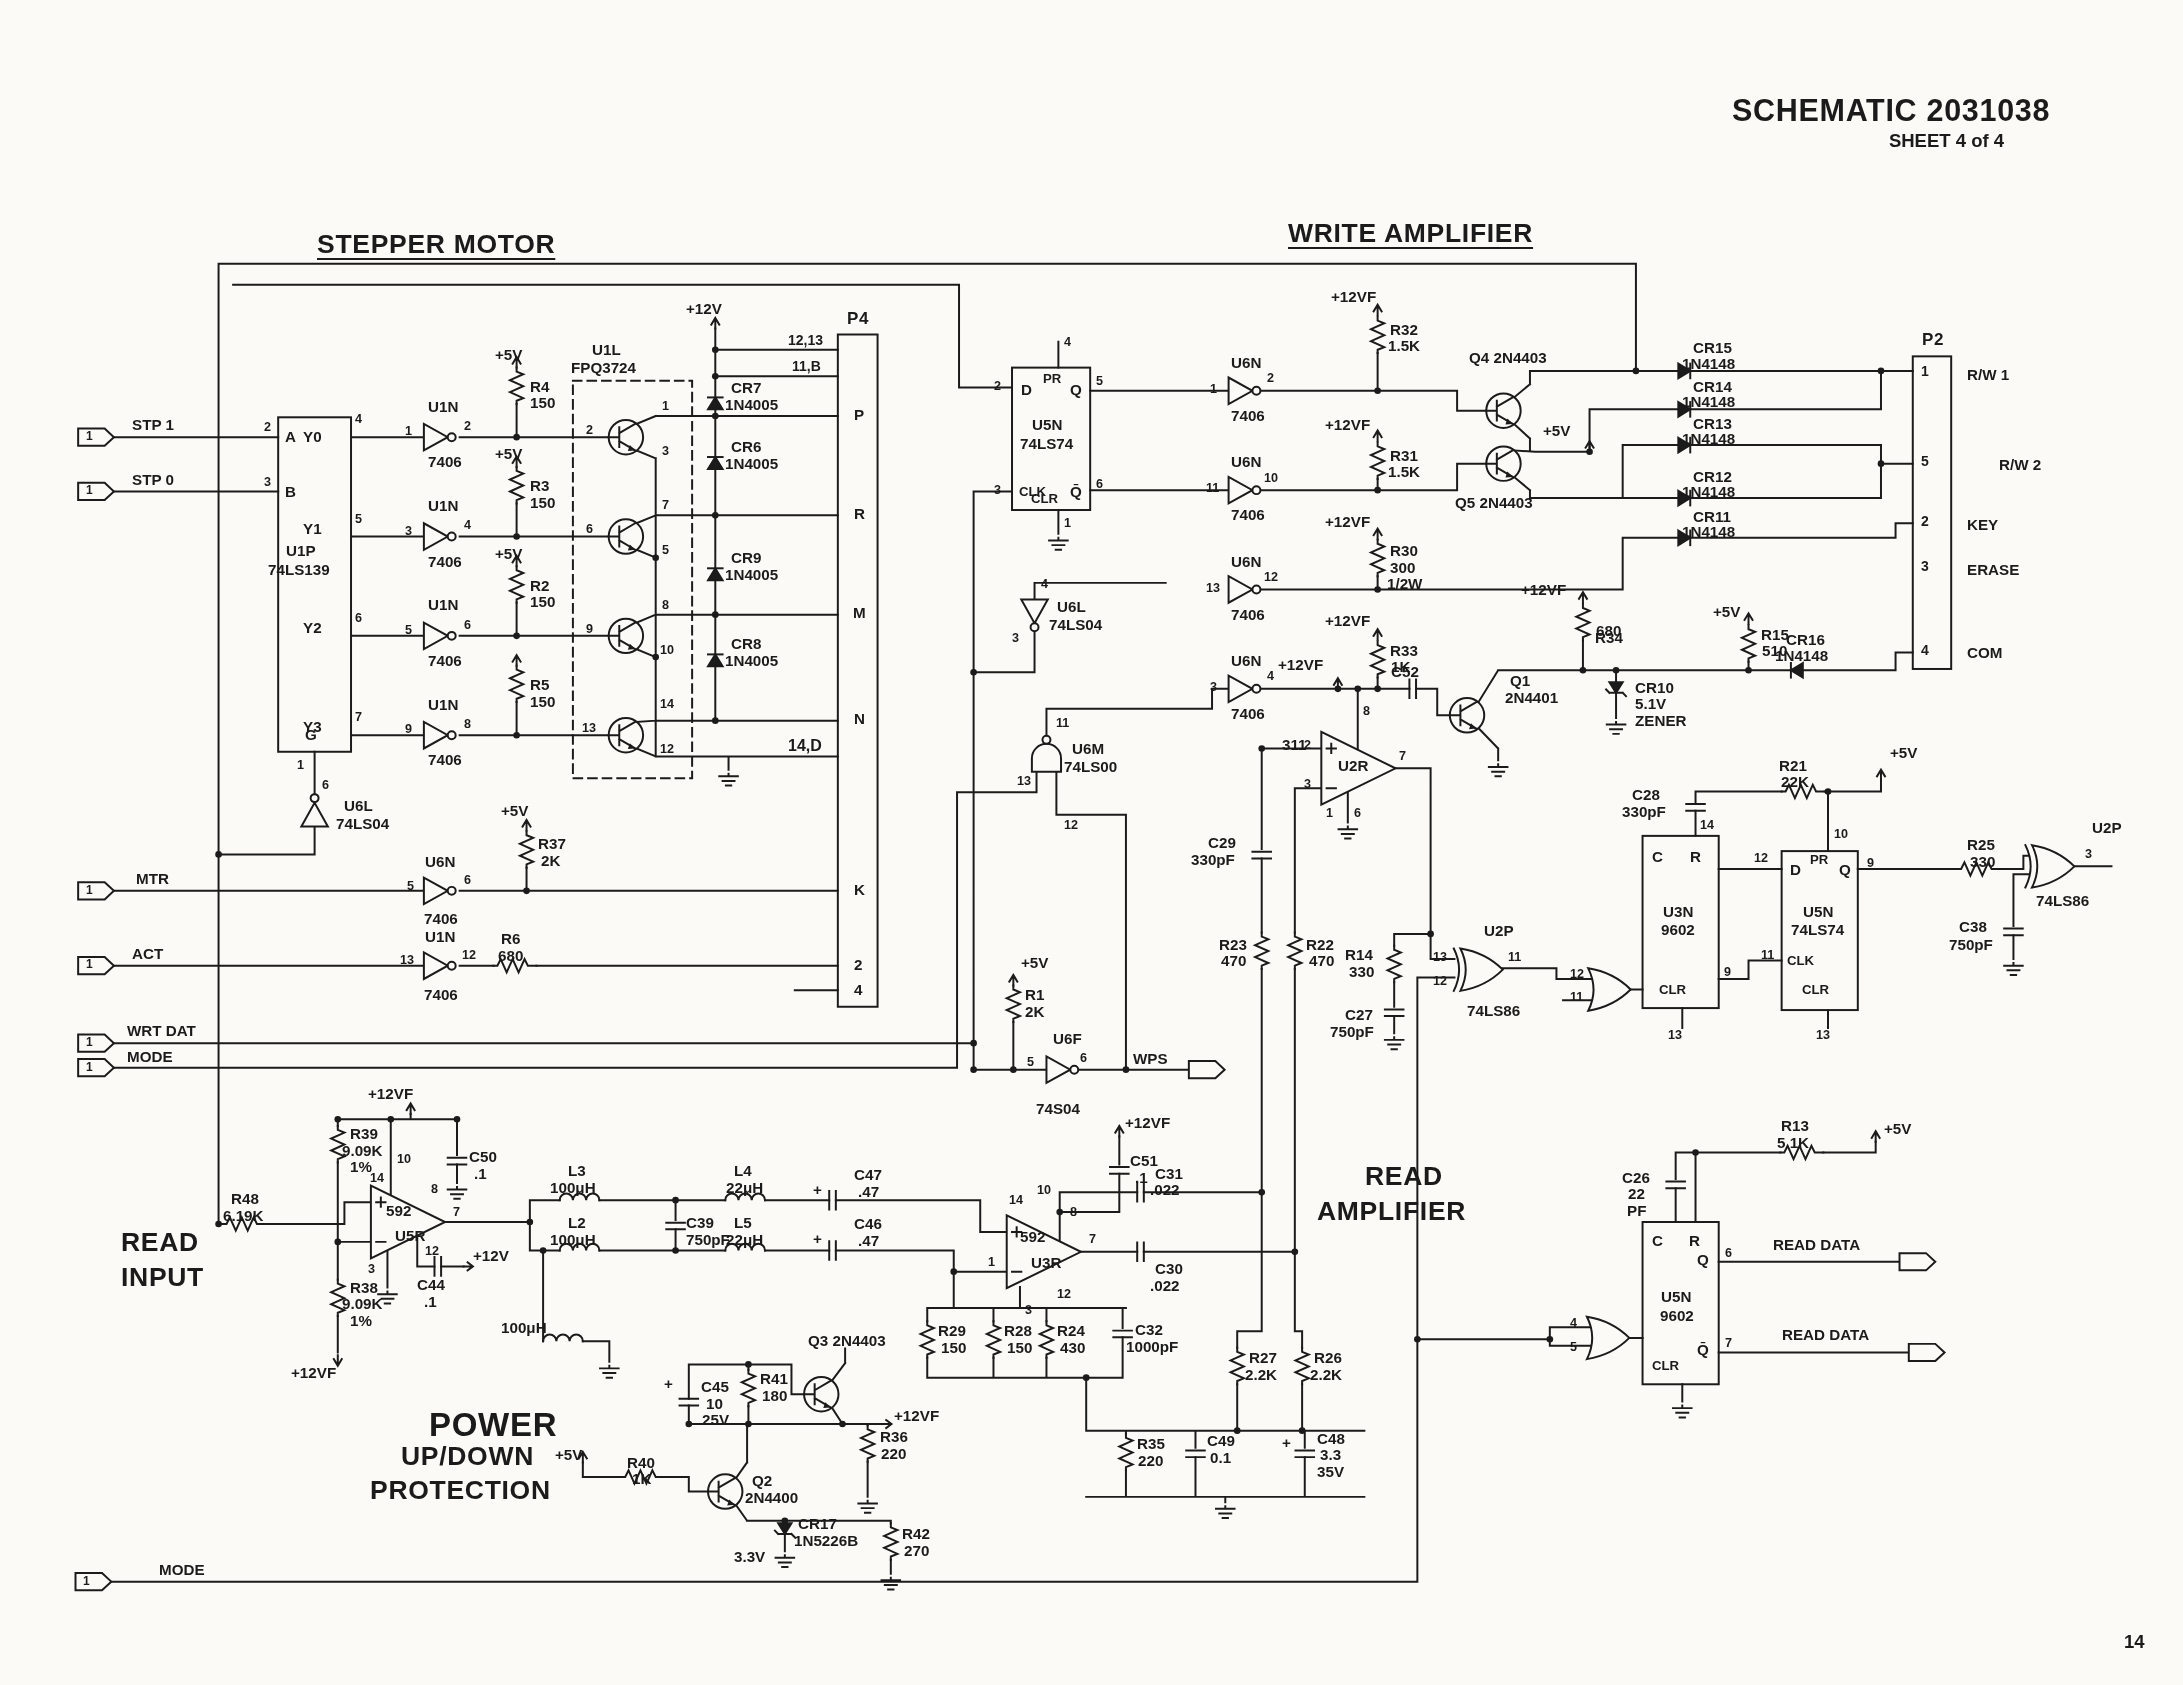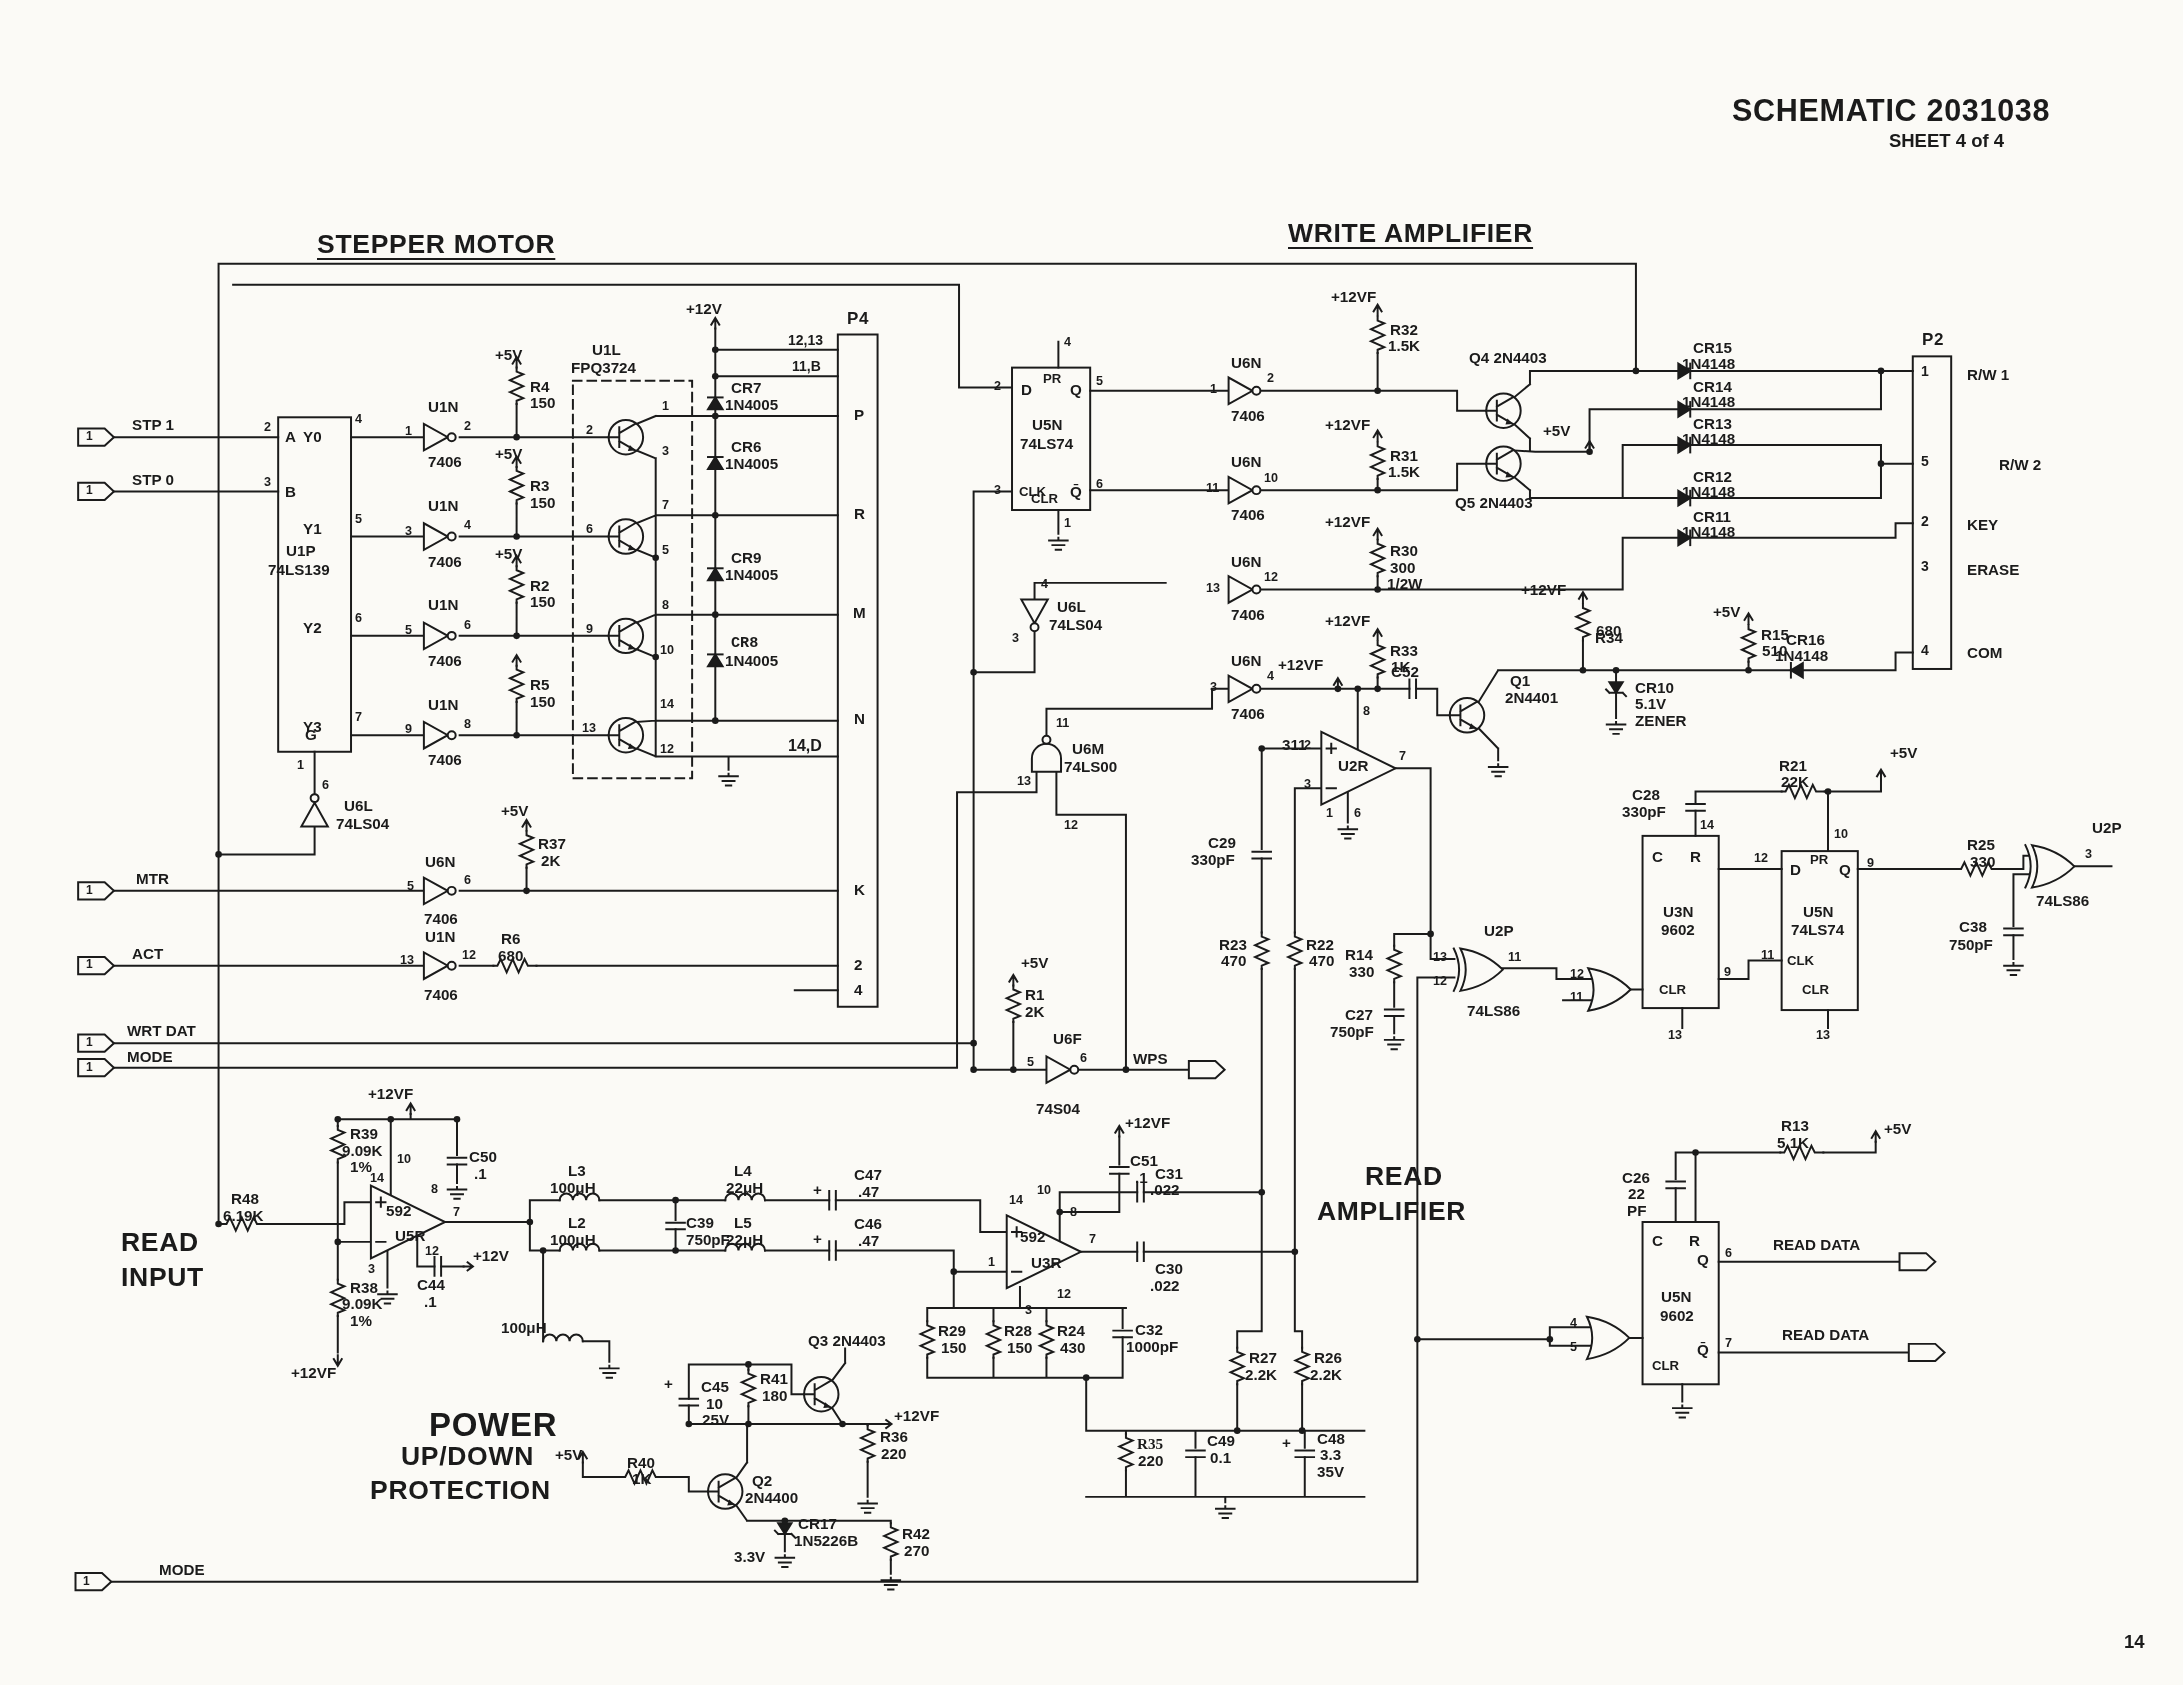--- a/index.html
+++ b/index.html
@@ -424,21 +424,21 @@
       <span class="lbl" style="left: 660px; top: 644px; font-size: 12.6px;">10</span>
       <span class="lbl" style="left: 660px; top: 698px; font-size: 12.6px;">14</span>
       <span class="lbl" style="left: 660px; top: 743px; font-size: 12.6px;">12</span>
       <span class="lbl" style="left: 686px; top: 301px;">+12V</span>
       <span class="lbl" style="left: 731px; top: 380px;">CR7</span>
       <span class="lbl" style="left: 725px; top: 397px;">1N4005</span>
       <span class="lbl" style="left: 731px; top: 439px;">CR6</span>
       <span class="lbl" style="left: 725px; top: 456px;">1N4005</span>
       <span class="lbl" style="left: 731px; top: 550px;">CR9</span>
       <span class="lbl" style="left: 725px; top: 567px;">1N4005</span>
-      <span class="lbl" style="left: 731px; top: 636px; font-family: Liberation Mono, monospace;">CR8</span>
+      <span class="lbl" style="left: 731px; top: 636px;">CR8</span>
       <span class="lbl" style="left: 725px; top: 653px;">1N4005</span>
       <span class="lbl" style="left: 847px; top: 310px; font-size: 17px; letter-spacing: 0.7px;">P4</span>
       <span class="lbl" style="left: 788px; top: 333px; font-size: 14px;">12,13</span>
       <span class="lbl" style="left: 792px; top: 359px; font-size: 14px;">11,B</span>
       <span class="lbl" style="left: 854px; top: 407px;">P</span>
       <span class="lbl" style="left: 854px; top: 506px;">R</span>
       <span class="lbl" style="left: 853px; top: 605px;">M</span>
       <span class="lbl" style="left: 854px; top: 711px;">N</span>
       <span class="lbl" style="left: 788px; top: 738px; font-size: 16px;">14,D</span>
       <span class="lbl" style="left: 854px; top: 882px;">K</span>
@@ -674,21 +674,21 @@
       <span class="lbl" style="left: 1004px; top: 1323px;">R28</span>
       <span class="lbl" style="left: 1007px; top: 1340px;">150</span>
       <span class="lbl" style="left: 1057px; top: 1323px;">R24</span>
       <span class="lbl" style="left: 1060px; top: 1340px;">430</span>
       <span class="lbl" style="left: 1135px; top: 1322px;">C32</span>
       <span class="lbl" style="left: 1126px; top: 1339px;">1000pF</span>
       <span class="lbl" style="left: 1249px; top: 1350px;">R27</span>
       <span class="lbl" style="left: 1245px; top: 1367px;">2.2K</span>
       <span class="lbl" style="left: 1314px; top: 1350px;">R26</span>
       <span class="lbl" style="left: 1310px; top: 1367px;">2.2K</span>
-      <span class="lbl" style="left: 1137px; top: 1436px; font-family: Liberation Serif, serif;">R35</span>
+      <span class="lbl" style="left: 1137px; top: 1436px;">R35</span>
       <span class="lbl" style="left: 1138px; top: 1453px;">220</span>
       <span class="lbl" style="left: 1207px; top: 1433px;">C49</span>
       <span class="lbl" style="left: 1210px; top: 1450px;">0.1</span>
       <span class="lbl" style="left: 1282px; top: 1435px;">+</span>
       <span class="lbl" style="left: 1317px; top: 1431px;">C48</span>
       <span class="lbl" style="left: 1320px; top: 1447px;">3.3</span>
       <span class="lbl" style="left: 1317px; top: 1464px;">35V</span>
       <span class="lbl" style="left: 1781px; top: 1118px;">R13</span>
       <span class="lbl" style="left: 1777px; top: 1135px;">5.1K</span>
       <span class="lbl" style="left: 1884px; top: 1121px;">+5V</span>

